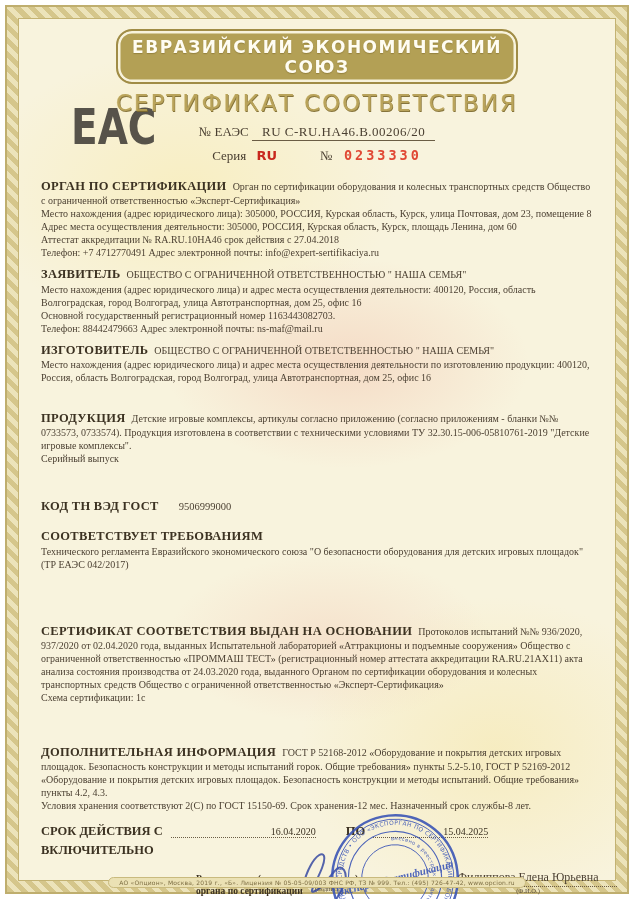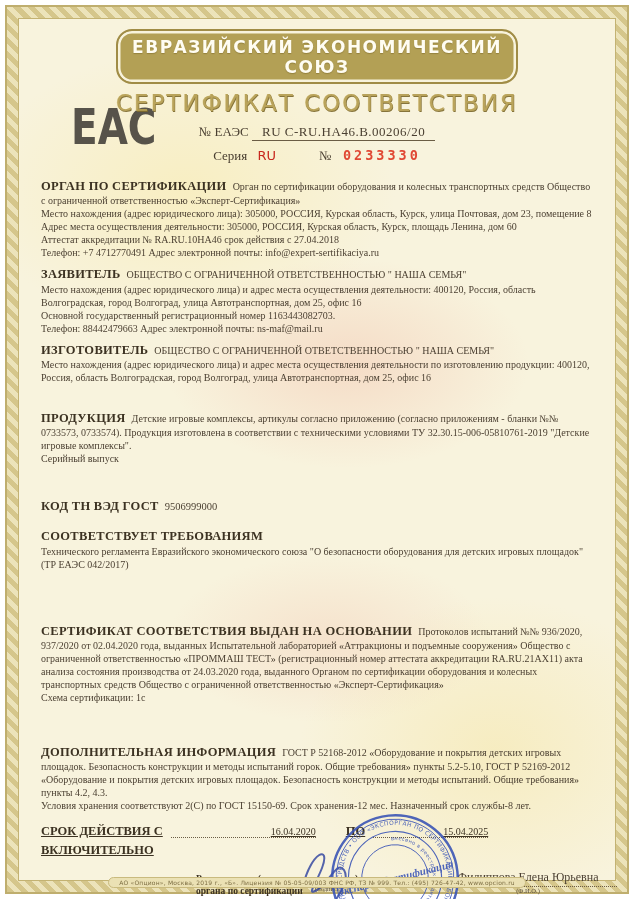--- a/index.html
+++ b/index.html
@@ -45,36 +45,36 @@
   .doc-title{
     text-align:center;font-family:"DejaVu Sans", sans-serif;font-weight:400;
     font-size:23px;letter-spacing:2px;margin-top:2px;
     color:#b49d50;
     text-shadow:0.6px 0.6px 0 #7d6a2e, -0.5px -0.5px 0 #decf96;
     opacity:.92;
   }
   .num-line{text-align:center;font-size:13px;margin-top:8px;color:#4a3f31;}
   .num-line .val{border-bottom:1px solid #6b5d45;padding:0 10px 1px 10px;letter-spacing:.5px;}
   .series-line{text-align:center;font-size:13px;margin-top:7px;color:#4a3f31;}
-  .red-ru{color:#c8281e;font-family:"DejaVu Sans", sans-serif;font-weight:normal;font-size:13px;margin-left:7px;}
+  .red-ru{color:#c8281e;font-family:"DejaVu Sans", sans-serif;font-weight:bold;font-size:13px;margin-left:7px;}
   .series-line .no{margin-left:40px;}
   .red-num{color:#e04834;font-family:"DejaVu Sans Mono", monospace;font-weight:bold;font-size:13.5px;letter-spacing:3px;margin-left:8px;}
   
   .section{font-size:10px;line-height:1.3;margin-bottom:7px;}
   .sec-h{font-weight:bold;font-size:12.5px;letter-spacing:.3px;color:#3c3222;margin-right:6px;}
   .sec-inline{font-size:10px;}
   .sec-line{font-size:10px;}
   .mb-mfr{margin-bottom:26px;}
   .mb-prod{margin-bottom:33px;}
   .mb-tnved{margin-bottom:14px;}
   .mb-req{margin-bottom:52px;}
   .mb-basis{margin-bottom:40px;}
-  .tnved-val{font-size:10.5px;margin-left:0;}
-  
-  .validity{font-size:12.5px;font-weight:bold;color:#3c3222;margin-top:12px;text-decoration:underline;}
+  .tnved-val{font-size:10.5px;margin-left:14px;}
+  
+  .validity{font-size:12.5px;font-weight:bold;color:#3c3222;margin-top:12px;}
   .validity .row{display:flex;align-items:baseline;}
   .dotcell{border-bottom:1px dotted #6b5d45;font-weight:normal;font-size:10px;text-align:right;}
   .d1{width:145px;margin-left:8px;}
   .po{margin-left:30px;}
   .d2{width:115px;margin-left:8px;}
   .incl{margin-top:4px;}
   
   .sig-block{position:relative;height:78px;margin-top:6px;}
   .role{position:absolute;left:155px;width:190px;font-weight:bold;font-size:9.5px;line-height:1.25;color:#3c3222;}
   .role1{top:10px;}

